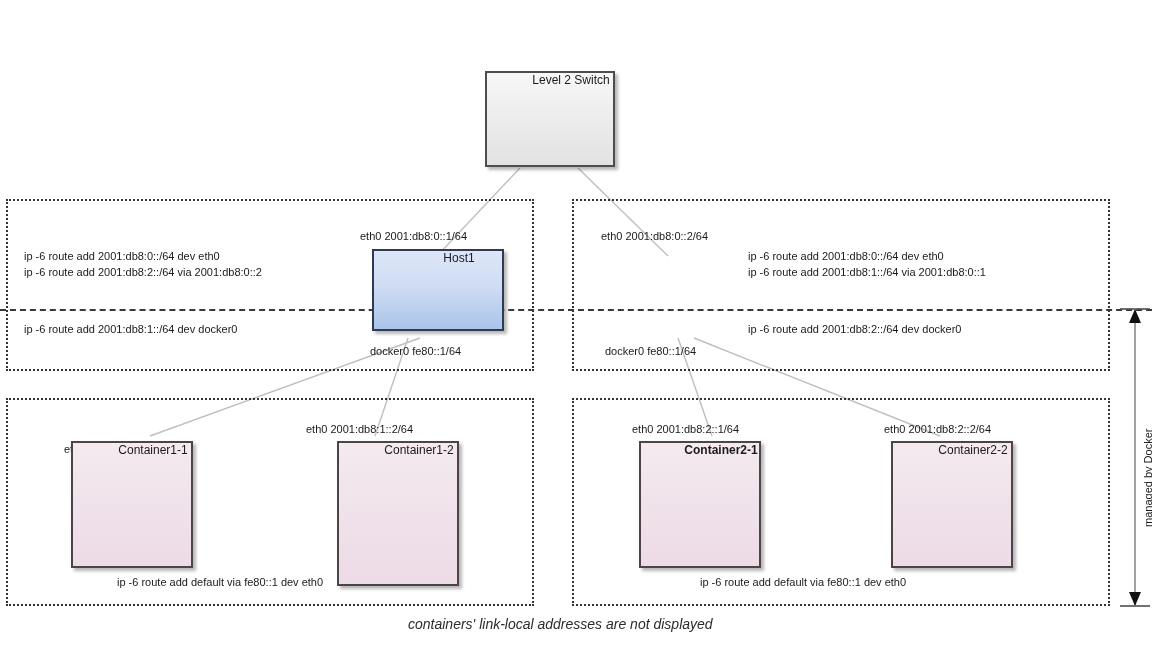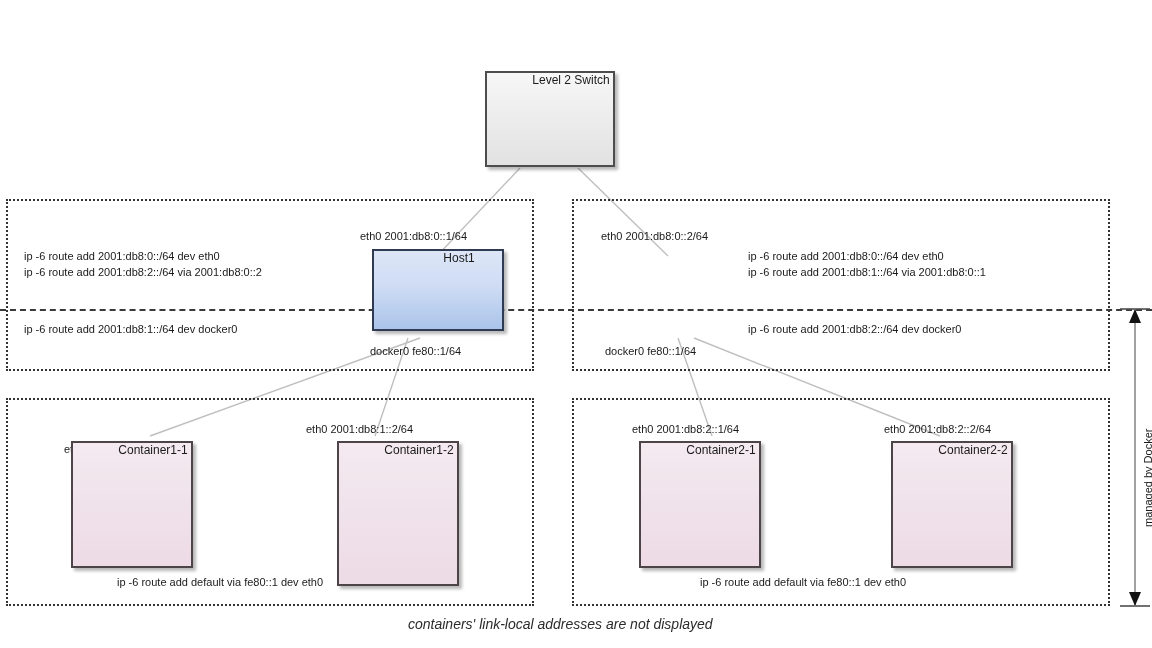--- a/index.html
+++ b/index.html
@@ -153,21 +153,21 @@
   </div>
 
   <div class="lbl" style="left:306px; top:422px;">eth0 2001:db8:1::2/64</div>
   <div class="node node-container" style="left:313px; top:441px; width:122px; height:145px;margin-left:24px;">
     <span>Container1-2</span>
   </div>
 
   <div class="lbl cmd" style="left:117px; top:575px;">ip -6 route add default via fe80::1 dev eth0</div>
 
   <div class="lbl" style="left:632px; top:422px;">eth0 2001:db8:2::1/64</div>
-  <div class="node node-container" style="left:639px; top:441px; width:122px; height:127px;">
+  <div class="node node-container" style="left:639px; top:441px; width:122px; height:127px;font-weight:bold;">
     <span>Container2-1</span>
   </div>
 
   <div class="lbl" style="left:884px; top:422px;">eth0 2001:db8:2::2/64</div>
   <div class="node node-container" style="left:891px; top:441px; width:122px; height:127px;">
     <span>Container2-2</span>
   </div>
 
   <div class="lbl cmd" style="left:700px; top:575px;">ip -6 route add default via fe80::1 dev eth0</div>
 

